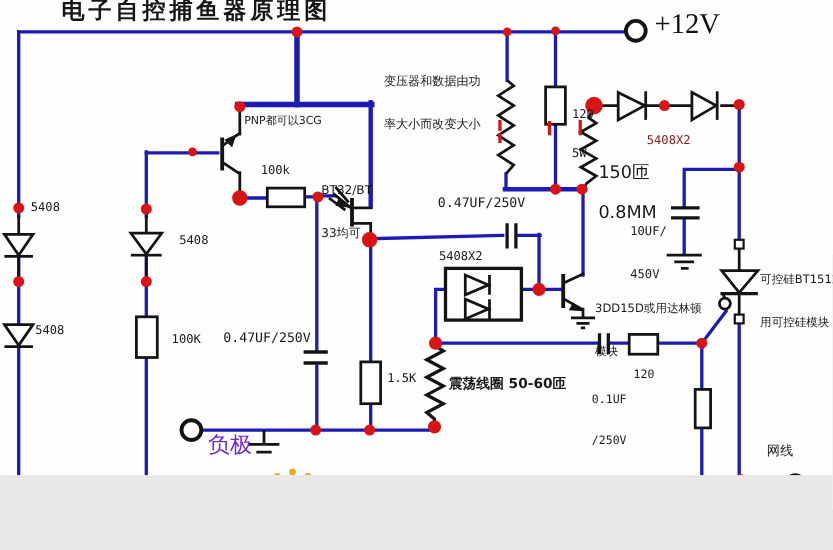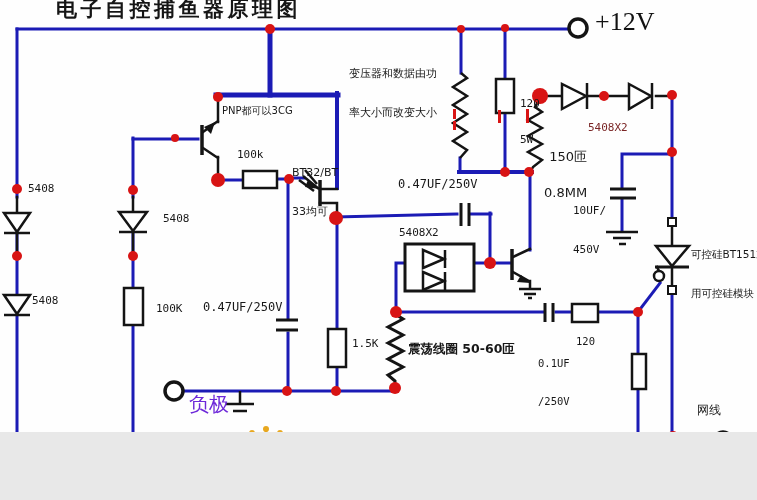--- a/index.html
+++ b/index.html
@@ -219,37 +219,41 @@
 
   <div class="lbl" style="left:28px;top:182px;">5408</div>
   <div class="lbl" style="left:32px;top:294px;">5408</div>
   <div class="lbl" style="left:163px;top:212px;">5408</div>
   <div class="lbl" style="left:156px;top:302px;">100K</div>
 
   <div class="lbl" style="left:520px;top:74px;line-height:12px;">
     <div>120</div>
     <div>5W</div>
   </div>
-  <div class="lbl cn" style="left:544px;top:127px;font-size:13px;line-height:12px;text-align:right;">
+  <div class="lbl cn" style="left:544px;top:127px;font-size:16px;line-height:12px;">
     <div>150匝</div>
     <div>0.8MM</div>
   </div>
   <div class="lbl red-lbl" style="left:588px;top:121px;">5408X2</div>
 
   <div class="lbl" style="left:398px;top:178px;font-size:12px;">0.47UF/250V</div>
   <div class="lbl" style="left:203px;top:301px;font-size:12px;">0.47UF/250V</div>
   <div class="lbl" style="left:399px;top:226px;">5408X2</div>
 
   <div class="lbl" style="left:573px;top:178px;line-height:13px;">
     <div>10UF/</div>
     <div>450V</div>
   </div>
   <div class="lbl cn" style="left:691px;top:222px;font-size:10.5px;">
     <div>可控硅BT151或</div>
     <div>用可控硅模块</div>
+  </div>
+  <div class="lbl cn" style="left:541px;top:249px;font-size:10.5px;">
+    <div>3DD15D或用达林顿</div>
+    <div>模块</div>
   </div>
 
   <div class="lbl" style="left:352px;top:337px;">1.5K</div>
   <div class="lbl cn bold" style="left:408px;top:342px;font-size:12.5px;">震荡线圈 50-60匝</div>
 
   <div class="lbl" style="left:538px;top:332px;font-size:10.5px;line-height:12.5px;text-align:center;">
     <div>0.1UF</div>
     <div>/250V</div>
     <div>AC</div>
   </div>

